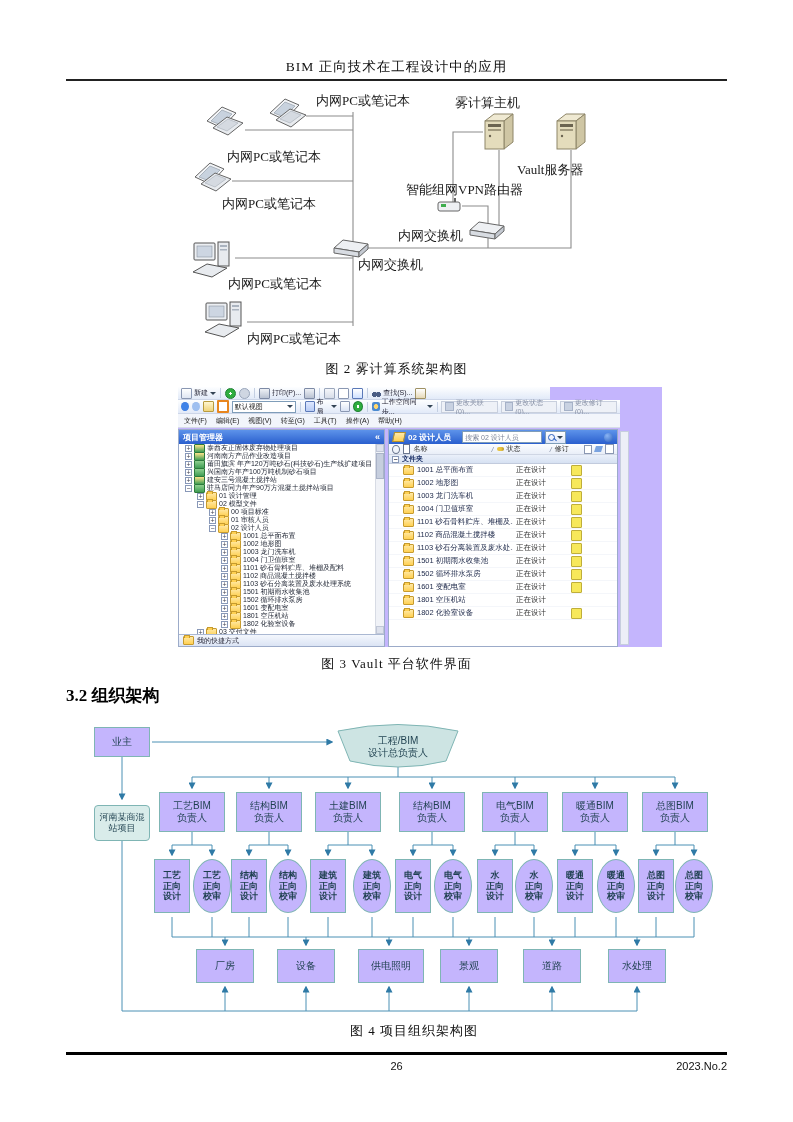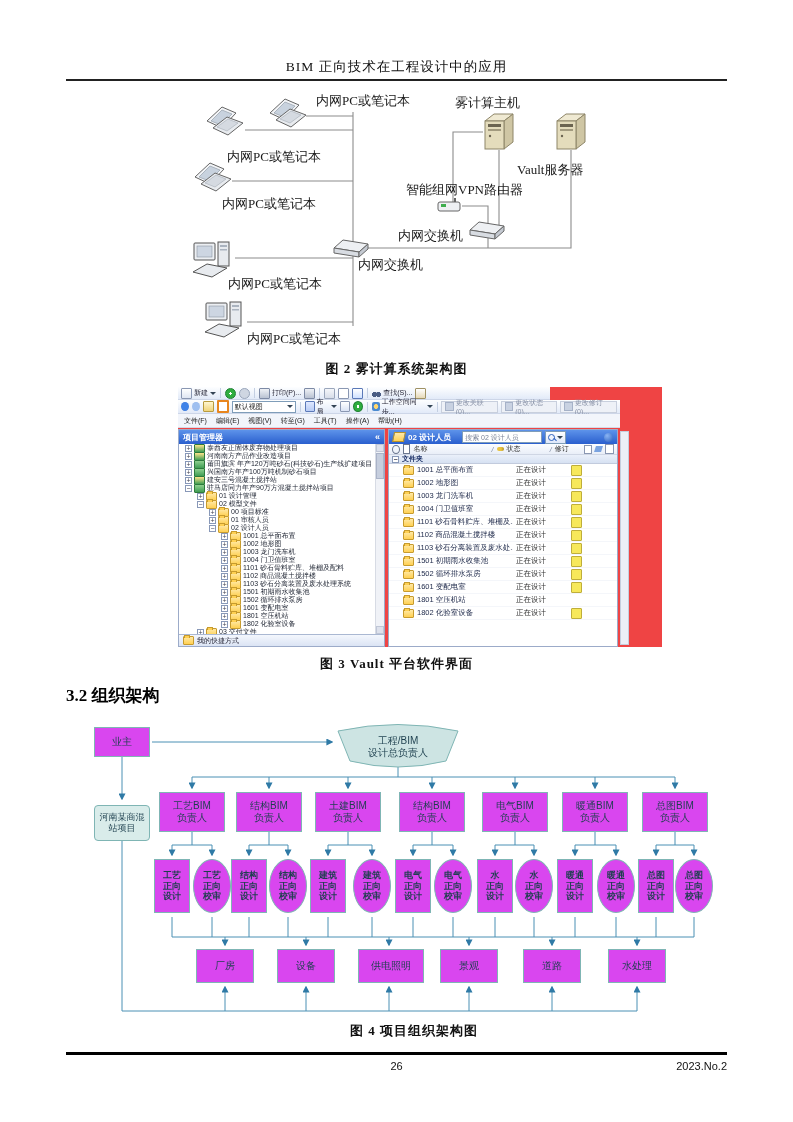--- a/index.html
+++ b/index.html
@@ -4,34 +4,34 @@
 <style>
   html,body{margin:0;padding:0;background:#888;}
   .page{position:relative;width:793px;height:1122px;background:#fff;overflow:hidden;
         font-family:"Liberation Sans","DejaVu Sans",sans-serif;color:#222;}
   .abs{position:absolute;}
 
   
   .doc-title{top:58px;left:0;right:0;text-align:center;font-size:13.5px;color:#111;
              font-family:"Liberation Serif","DejaVu Serif",serif;letter-spacing:1px;}
   .head-rule{top:79px;left:66px;width:661px;border-top:2px solid #222;}
-  .caption{left:0;right:0;text-align:center;font-size:13px;font-weight:bold;color:#111;
+  .caption{left:0;right:0;text-align:center;font-size:13px;font-weight:normal;color:#111;
            font-family:"Liberation Serif","DejaVu Serif",serif;letter-spacing:1px;}
   .sec-head{top:684px;left:66px;font-size:17px;font-weight:bold;color:#000;
             font-family:"Liberation Serif","DejaVu Serif",serif;}
   .foot-rule{top:1052px;left:66px;width:661px;border-top:3px solid #000;}
   .foot-page{top:1060px;left:0;right:0;text-align:center;font-size:11px;color:#111;}
   .foot-issue{top:1060px;right:66px;font-size:11px;color:#111;}
 
   
   .fig2{top:86px;left:150px;width:480px;height:276px;}
   .fig2 text{font-size:13px;fill:#1a1a1a;font-family:"Liberation Serif","DejaVu Serif",serif;}
 
   
-  .vault{top:387px;left:178px;width:484px;height:260px;font-size:7px;background:#ef4444;}
+  .vault{top:387px;left:178px;width:484px;height:260px;font-size:7px;background:#c4b5fd;}
   .v-tb{position:absolute;left:0;display:flex;align-items:center;gap:3px;
         background:linear-gradient(#fdfeff,#e2eaf8);border-bottom:1px solid #cdd6e8;padding:0 3px;box-sizing:border-box;}
   .v-tb1{top:0;width:372px;height:13px;}
   .v-tb2{top:13px;width:442px;height:14px;}
   .v-menu{position:absolute;top:27px;left:0;width:442px;height:14px;display:flex;align-items:center;gap:9px;
           padding:0 6px;background:#f2f5fb;border-bottom:1px solid #d4dbe8;box-sizing:border-box;color:#222;}
   .tbtn{display:flex;align-items:center;gap:2px;color:#223;}
   .ti{width:9px;height:9px;border-radius:1px;display:inline-block;}
   .sep{width:1px;height:10px;background:#c4cfe2;margin:0 1px;}
   .caret{width:0;height:0;border-left:3px solid transparent;border-right:3px solid transparent;border-top:3px solid #345;display:inline-block;}
@@ -103,21 +103,21 @@
   .lr{display:flex;align-items:center;gap:3px;height:13px;padding:0 3px 0 14px;border-bottom:1px solid #f4f6fa;box-sizing:border-box;}
   .ln{width:96px;font-size:7.5px;color:#1c2748;white-space:nowrap;overflow:hidden;}
   .ls{width:52px;font-size:7.5px;color:#333;}
   .rv{width:9px;height:9px;background:#f7e85a;border:1px solid #bfae3a;border-radius:1px;}
   .lr.norev .rv{visibility:hidden;}
   .v-strip{position:absolute;top:44px;left:442px;width:9px;height:214px;background:#eceff7;border:1px solid #c6cede;box-sizing:border-box;}
 
   
   .org{top:715px;left:60px;width:673px;height:302px;}
   .org svg{position:absolute;inset:0;}
-  .onode{position:absolute;box-sizing:border-box;background:#d946ef;border:1px solid #7fb5b4;color:#1d3f4e;
+  .onode{position:absolute;box-sizing:border-box;background:#c4b5fd;border:1px solid #7fb5b4;color:#1d3f4e;
          display:flex;align-items:center;justify-content:center;text-align:center;white-space:pre-line;
          font-size:10px;line-height:1.18;}
   .fan-label{background:transparent;border:none;}
   .pnode{border-radius:4px;background:#d9ecea;font-size:9px;}
   .lead{width:66px;height:40px;top:77px;}
   .ppair{width:36px;height:54px;top:144px;font-size:9px;line-height:1.2;font-weight:bold;}
   .ppair.ell{width:38px;border-radius:50%;}
   .bnode{width:58px;height:34px;top:234px;}
 </style>
 </head>

